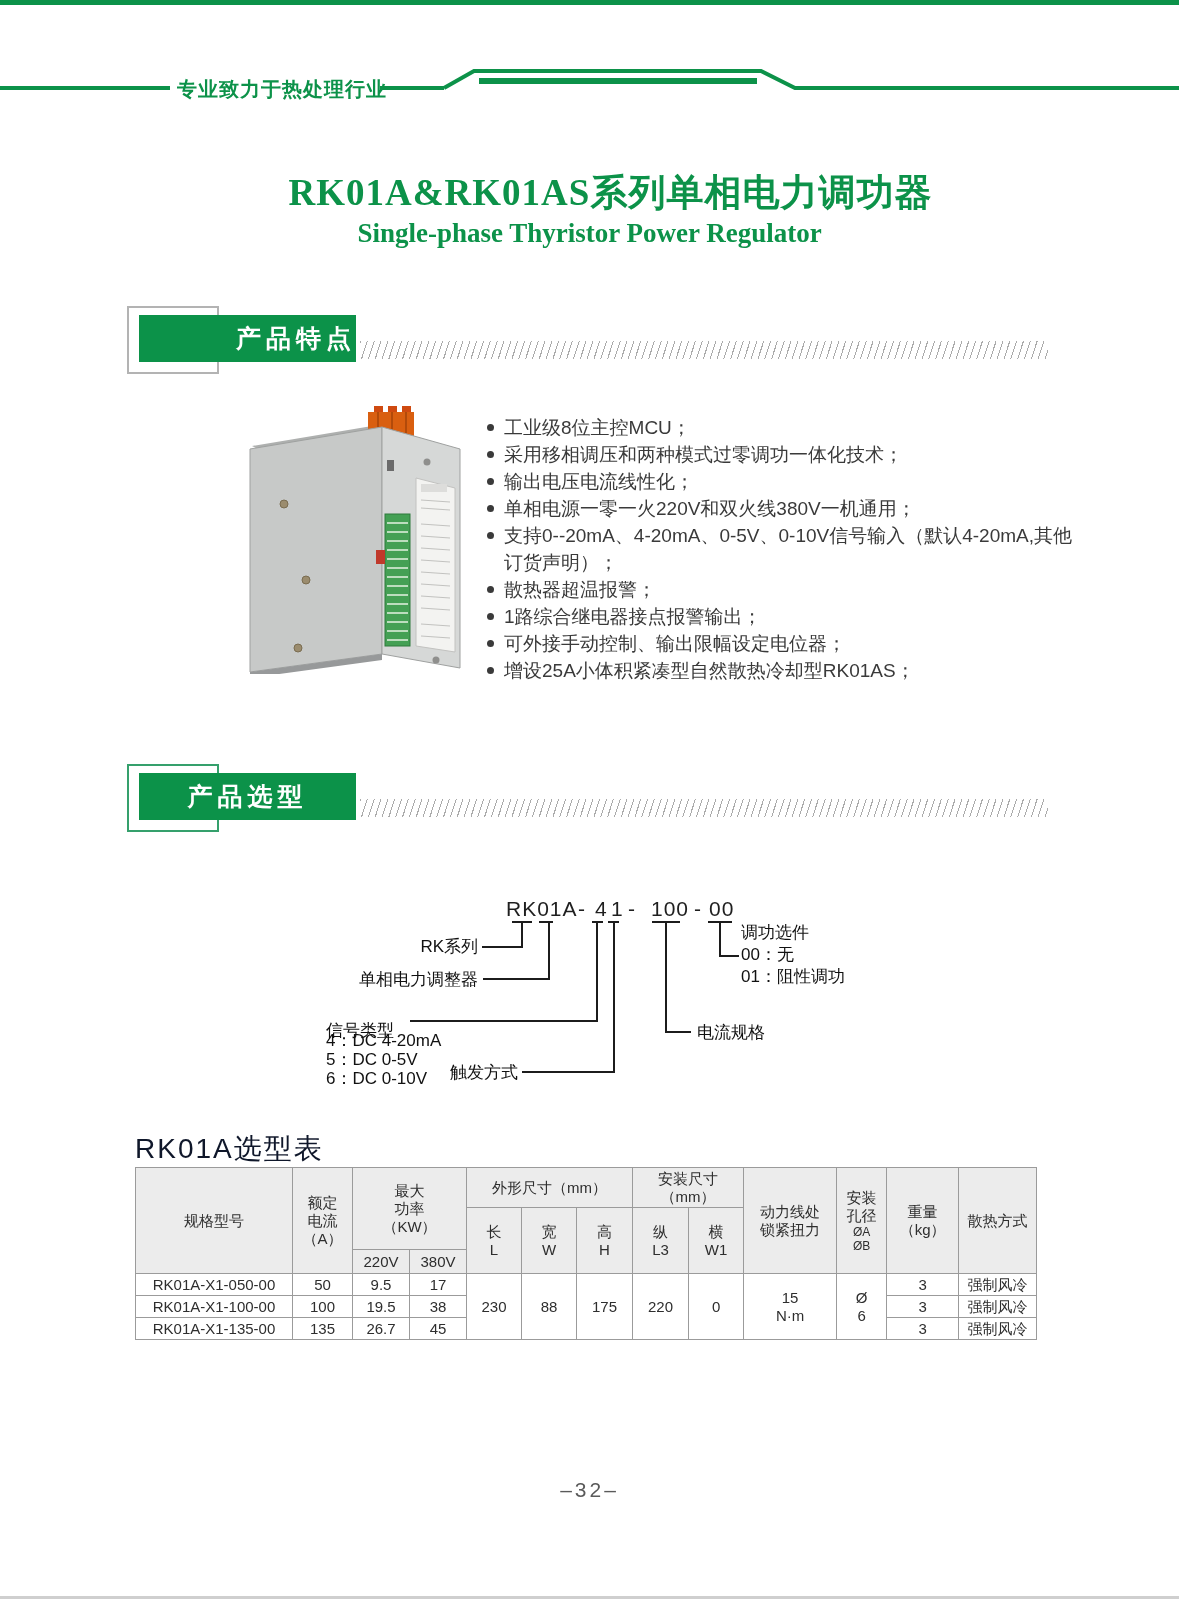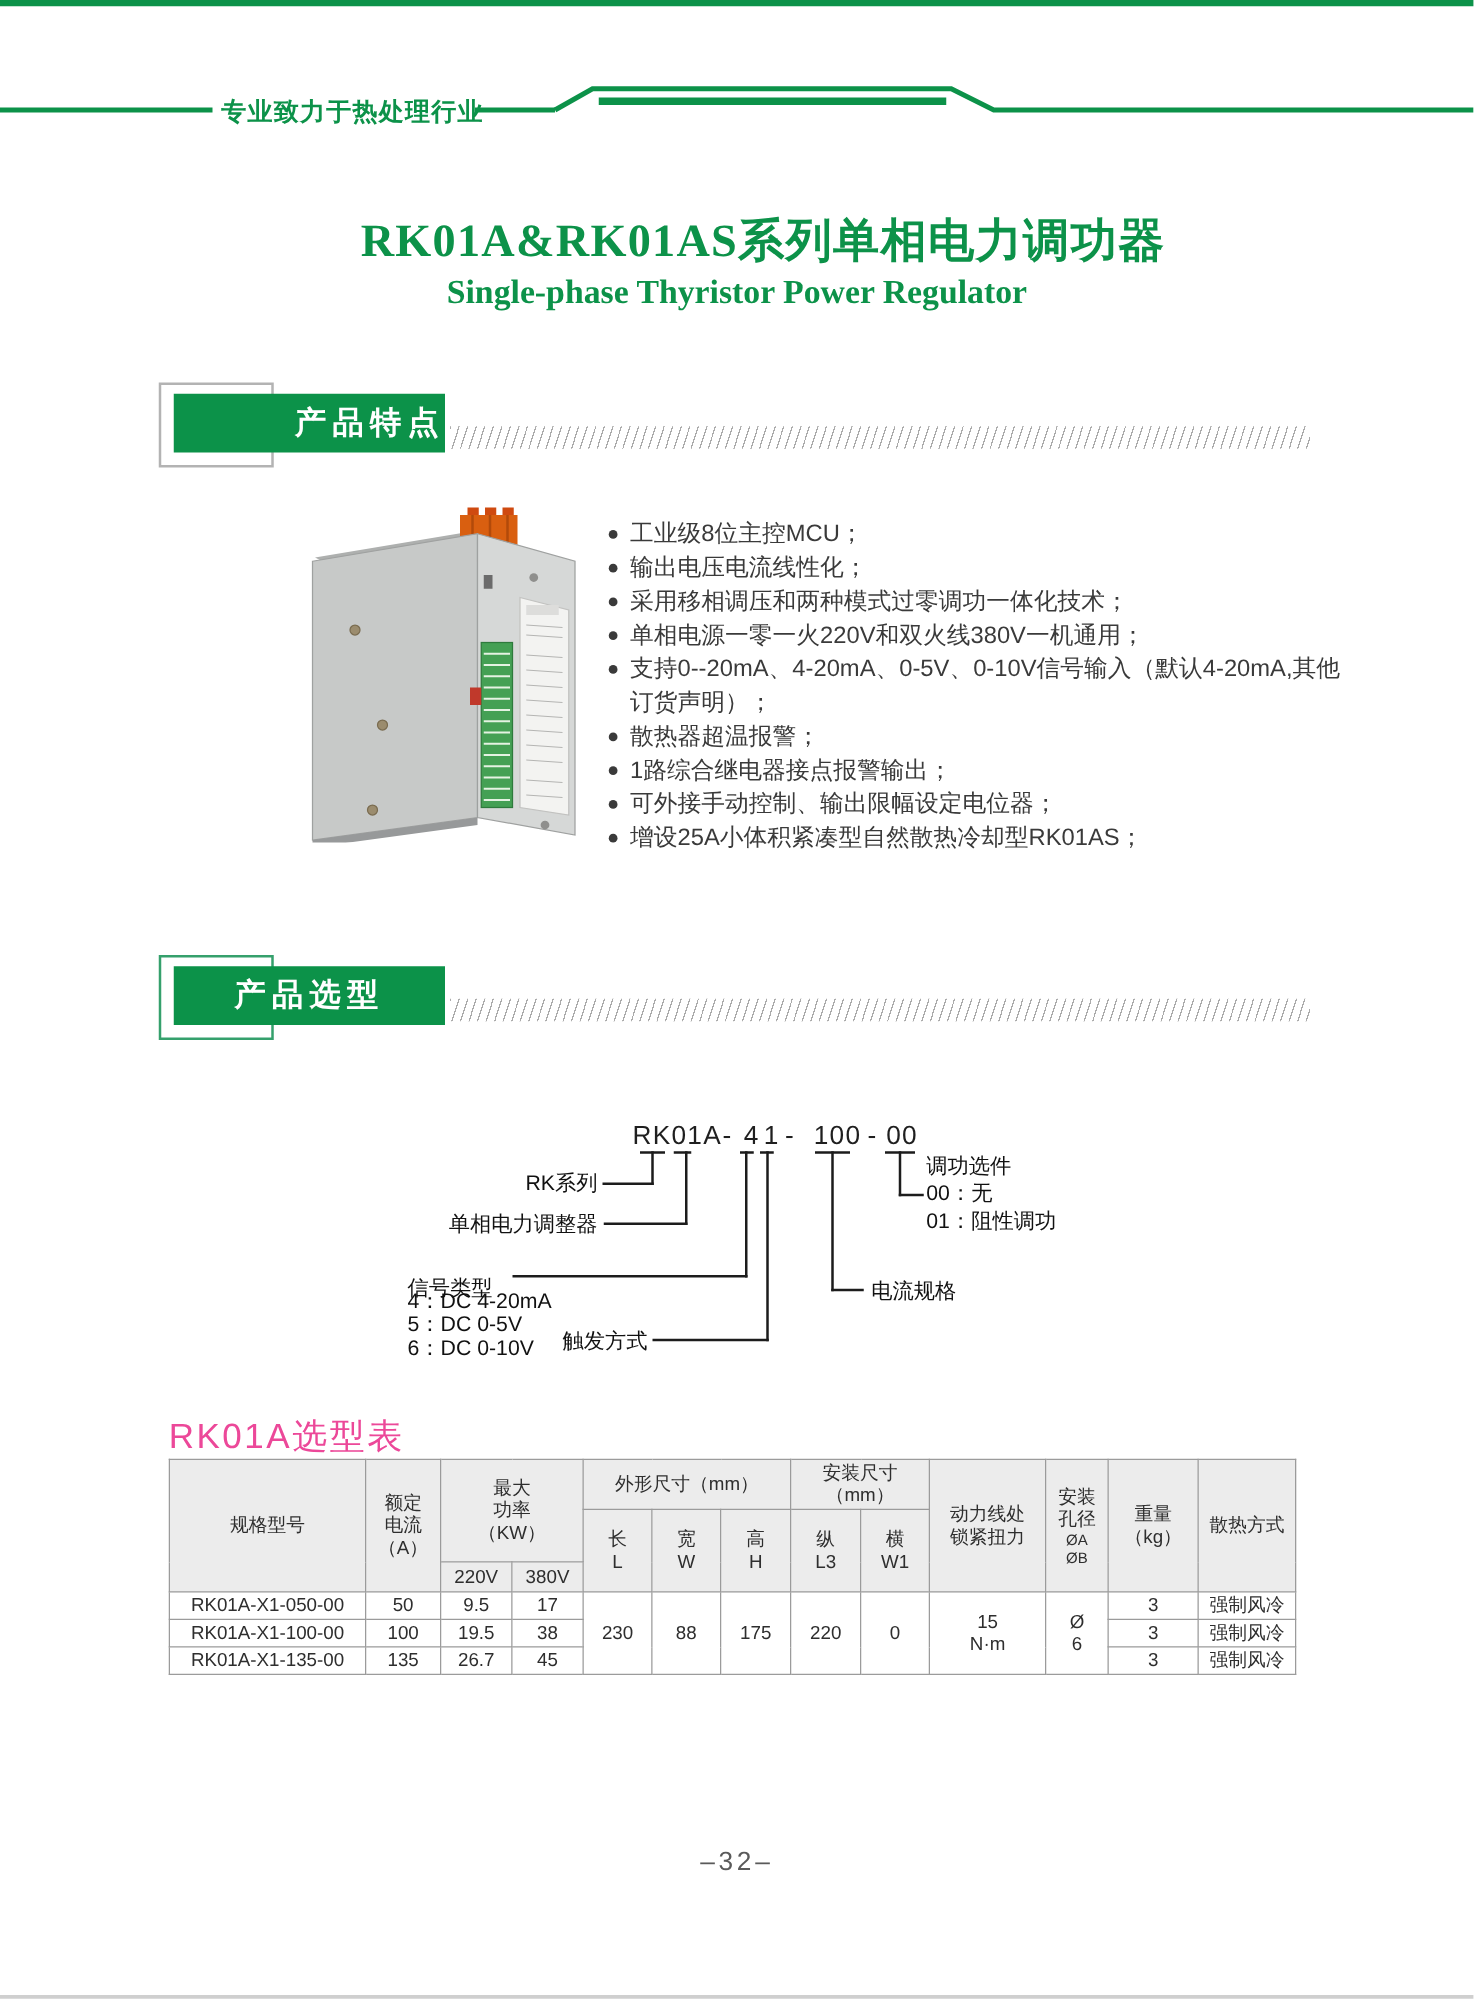--- a/index.html
+++ b/index.html
@@ -33,21 +33,21 @@
   .bullets{position:absolute;left:487px;top:414px;width:592px;list-style:none;}
   .bullets li{position:relative;padding-left:17px;font-size:19px;line-height:27px;color:#3a3a3a;}
   .bullets li::before{content:"";position:absolute;left:0;top:10px;width:7px;height:7px;border-radius:50%;background:#3a3a3a;}
 
   .diagram{position:absolute;left:0;top:0;width:1179px;height:1110px;}
   .mpart{position:absolute;font-size:21px;color:#1f1f1f;letter-spacing:1px;}
   .ln{position:absolute;background:#1c1c1c;}
   .dlabel{position:absolute;font-size:17px;line-height:22px;color:#111;white-space:pre-line;}
   .lab-r{width:218px;text-align:right;left:260px;}
 
-  .tbl-title{position:absolute;left:135px;top:1130px;font-size:28px;font-weight:500;letter-spacing:2px;color:#ec4899;}
+  .tbl-title{position:absolute;left:135px;top:1130px;font-size:28px;font-weight:500;letter-spacing:2px;color:#0f172a;}
   .tblwrap{position:absolute;left:135px;top:1167px;}
   table.spec{border-collapse:collapse;table-layout:fixed;width:901px;font-size:15px;color:var(--ink);}
   table.spec th,table.spec td{border:1px solid #9b9b9b;text-align:center;vertical-align:middle;padding:0;}
   table.spec th{background:#ececec;font-weight:normal;line-height:18px;}
   table.spec td{background:#fff;line-height:18px;}
   .pre{white-space:pre-line;text-align:right;}
   .sub-small{font-size:12px;line-height:14px;display:block;white-space:pre-line;}
   tr.hA{height:40px;} tr.hB{height:42px;} tr.hC{height:24px;} tr.data{height:22px;}
 
   .pageno{position:absolute;left:0;top:1478px;width:100%;text-align:center;
@@ -126,22 +126,22 @@
         <line x1="199" y1="206" x2="228" y2="208"></line>
       <line x1="199" y1="222" x2="228" y2="224"></line>
         <line x1="199" y1="234" x2="228" y2="236"></line>
     </g>
     <circle cx="205" cy="60" r="3.5" fill="#8f8f8d"></circle>
     <circle cx="214" cy="258" r="3.5" fill="#8f8f8d"></circle>
   </svg>
 
   <ul class="bullets">
     <li>工业级8位主控MCU；</li>
+    <li>采用移相调压和两种模式过零调功一体化技术；</li>
     <li>输出电压电流线性化；</li>
-    <li>采用移相调压和两种模式过零调功一体化技术；</li>
     <li>单相电源一零一火220V和双火线380V一机通用；</li>
     <li>支持0--20mA、4-20mA、0-5V、0-10V信号输入（默认4-20mA,其他订货声明）；</li>
     <li>散热器超温报警；</li>
     <li>1路综合继电器接点报警输出；</li>
     <li>可外接手动控制、输出限幅设定电位器；</li>
     <li>增设25A小体积紧凑型自然散热冷却型RK01AS；</li>
   </ul>
 
   <div class="sec-outline green" style="left:127px;top:764px;"></div>
   <div class="sec-box" style="left:139px;top:773px;">

